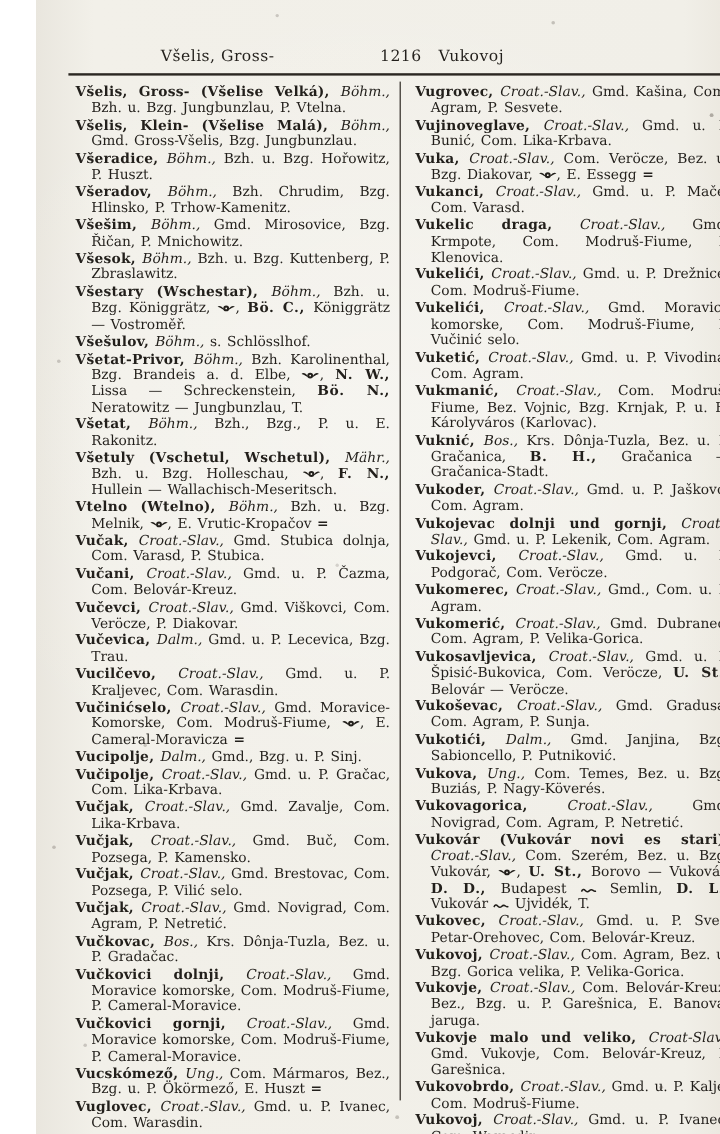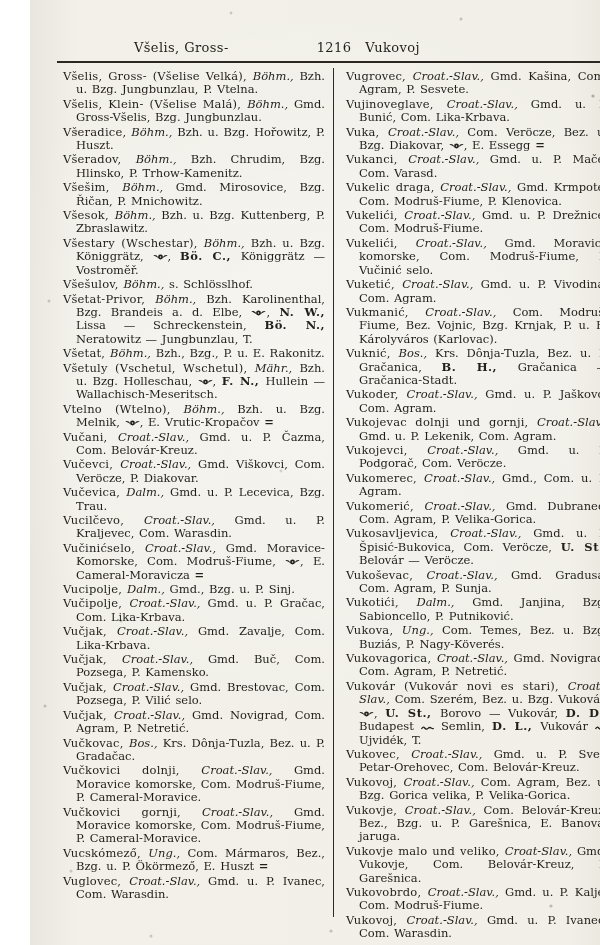--- a/index.html
+++ b/index.html
@@ -51,21 +51,21 @@
   .col{width:262px;}
   .entry{
     margin:0 0 1px 0;
     font-size:11.5px;
     line-height:13.4px;
     text-align:justify;
     text-indent:-13px;
     padding-left:13px;
     word-spacing:1px;
   }
-  .hw{font-weight:normal;letter-spacing:.2px;}
+  .hw{font-weight:bold;letter-spacing:.2px;}
   .rg{font-style:italic;}
   .rt{font-weight:bold;letter-spacing:.5px;}
   .eq{font-weight:bold;letter-spacing:0;}
   .rail svg,.wave svg{display:inline-block;vertical-align:-1px;}
 </style>
 </head>
 <body>
 
 <div class="page">
   <div class="speckles"></div>
@@ -106,20 +106,21 @@
               <circle cx="11" cy="5.5" r="1.1" fill="#efece4"></circle>
               <path d="M8 6.2 C5.5 2.2 2.2 1.6 0.4 3.4 C2.8 4.2 5.4 5.4 8.2 7.4 Z" fill="#221f1b"></path>
               <path d="M14 6.2 C16.5 2.2 19.8 1.6 21.6 3.4 C19.2 4.2 16.6 5.4 13.8 7.4 Z" fill="#221f1b"></path>
             </svg></span><span>, </span><span class="rt">F. N., </span><span>Hullein — Wallachisch-Meseritsch.</span></p>
         <p class="entry"><span class="hw">Vtelno (Wtelno), </span><span class="rg">Böhm., </span><span>Bzh. u. Bzg. Melnik, </span><span class="rail"><svg width="15" height="8" viewBox="0 0 22 11">
               <circle cx="11" cy="5.5" r="3.6" fill="#221f1b"></circle>
               <circle cx="11" cy="5.5" r="1.1" fill="#efece4"></circle>
               <path d="M8 6.2 C5.5 2.2 2.2 1.6 0.4 3.4 C2.8 4.2 5.4 5.4 8.2 7.4 Z" fill="#221f1b"></path>
               <path d="M14 6.2 C16.5 2.2 19.8 1.6 21.6 3.4 C19.2 4.2 16.6 5.4 13.8 7.4 Z" fill="#221f1b"></path>
             </svg></span><span>, E. Vrutic-Kropačov </span><span class="eq">=</span></p>
+        <p class="entry"><span class="hw">Vučak, </span><span class="rg">Croat.-Slav., </span><span>Gmd. Stubica dolnja, Com. Varasd, P. Stubica.</span></p>
         <p class="entry"><span class="hw">Vučani, </span><span class="rg">Croat.-Slav., </span><span>Gmd. u. P. Čazma, Com. Belovár-Kreuz.</span></p>
         <p class="entry"><span class="hw">Vučevci, </span><span class="rg">Croat.-Slav., </span><span>Gmd. Viškovci, Com. Veröcze, P. Diakovar.</span></p>
         <p class="entry"><span class="hw">Vučevica, </span><span class="rg">Dalm., </span><span>Gmd. u. P. Lecevica, Bzg. Trau.</span></p>
         <p class="entry"><span class="hw">Vucilčevo, </span><span class="rg">Croat.-Slav., </span><span>Gmd. u. P. Kraljevec, Com. Warasdin.</span></p>
         <p class="entry"><span class="hw">Vučinićselo, </span><span class="rg">Croat.-Slav., </span><span>Gmd. Moravice-Komorske, Com. Modruš-Fiume, </span><span class="rail"><svg width="15" height="8" viewBox="0 0 22 11">
               <circle cx="11" cy="5.5" r="3.6" fill="#221f1b"></circle>
               <circle cx="11" cy="5.5" r="1.1" fill="#efece4"></circle>
               <path d="M8 6.2 C5.5 2.2 2.2 1.6 0.4 3.4 C2.8 4.2 5.4 5.4 8.2 7.4 Z" fill="#221f1b"></path>
               <path d="M14 6.2 C16.5 2.2 19.8 1.6 21.6 3.4 C19.2 4.2 16.6 5.4 13.8 7.4 Z" fill="#221f1b"></path>
             </svg></span><span>, E. Cameral-Moravicza </span><span class="eq">=</span></p>

